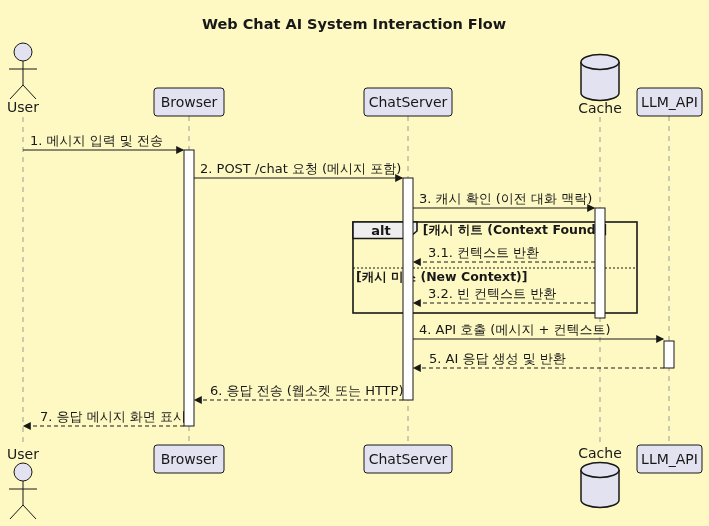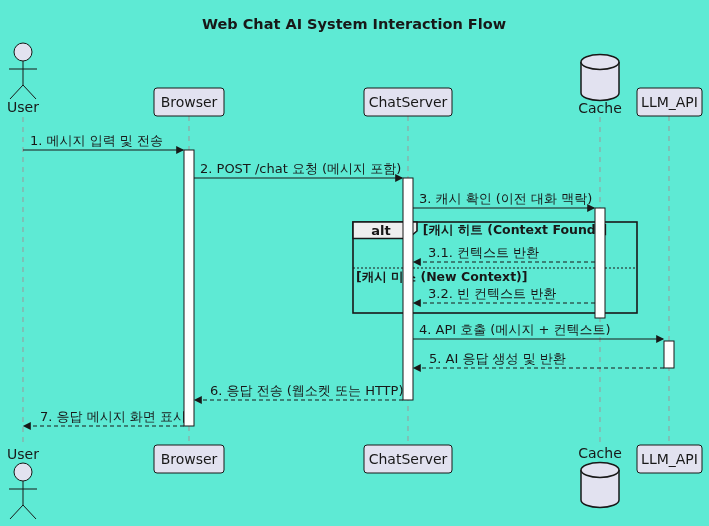--- a/index.html
+++ b/index.html
@@ -1,17 +1,17 @@
 <!DOCTYPE html>
 <html><head>
 <meta charset="utf-8">
 <style>
   html,body{margin:0;padding:0;background:#ffffff;}
   body{font-family:"DejaVu Sans","Liberation Sans",sans-serif;}
-  .stage{position:relative;width:709px;height:526px;background:#5eead4;overflow:hidden;}
+  .stage{position:relative;width:709px;height:526px;background:#fef9c3;overflow:hidden;}
   svg text{fill:#181818;}
   .msg-label{font-size:13px;}
   .part-label{font-size:14px;}
   .title-label{font-size:14.5px;font-weight:bold;}
   .alt-keyword{font-size:13px;font-weight:bold;}
   .alt-cond{font-size:12.5px;font-weight:bold;}
 </style>
 </head>
 <body>
 

